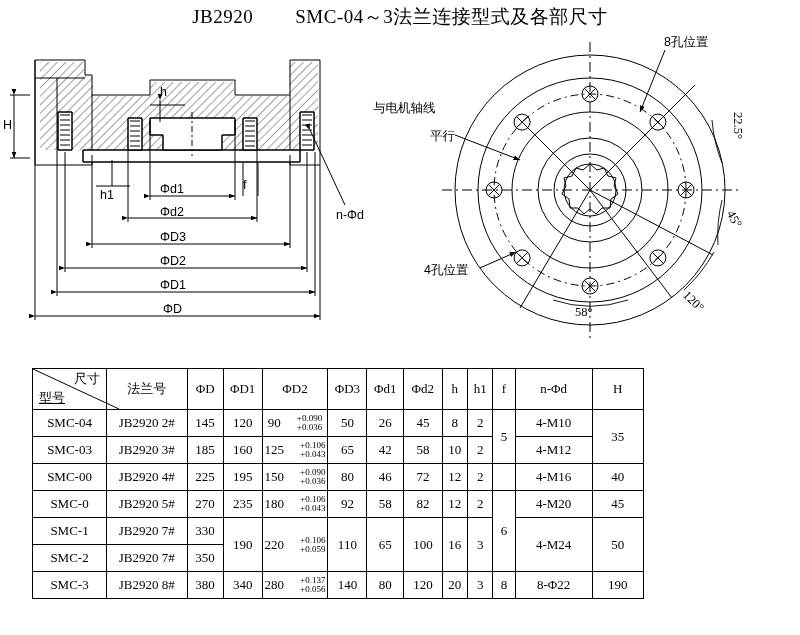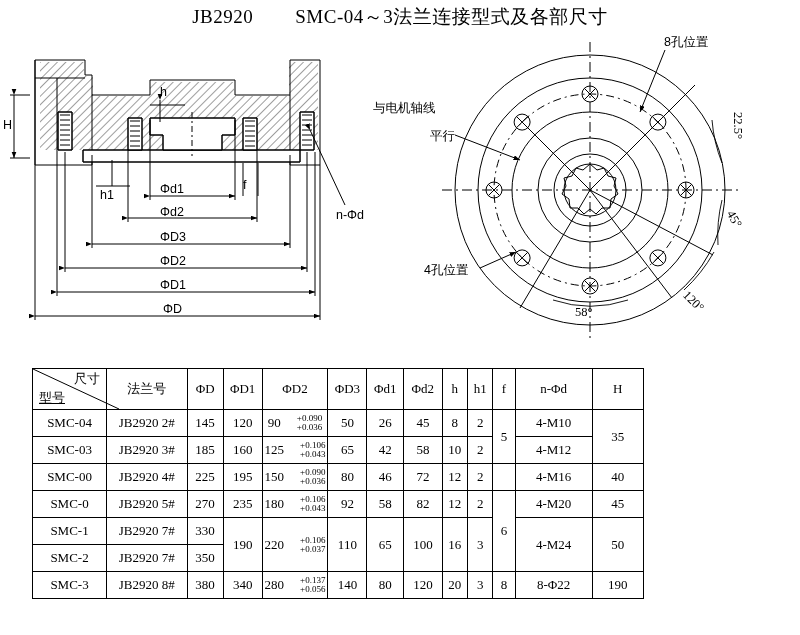--- a/index.html
+++ b/index.html
@@ -315,21 +315,21 @@
           <td rowspan="3">6</td>
           <td>4-M20</td>
           <td>45</td>
         </tr>
 
         <tr>
           <td>SMC-1</td>
           <td>JB2920 7#</td>
           <td>330</td>
           <td rowspan="2">190</td>
-          <td rowspan="2"><span class="val">220</span><span class="frac"><span style="display:block">+0.106</span><span style="display:block">+0.037</span></span></td>
+          <td rowspan="2"><span class="val">220</span><span class="frac"><span style="display:block">+0.106</span><span style="display:block">+0.059</span></span></td>
           <td rowspan="2">110</td>
           <td rowspan="2">65</td>
           <td rowspan="2">100</td>
           <td rowspan="2">16</td>
           <td rowspan="2">3</td>
           <td rowspan="2">4-M24</td>
           <td rowspan="2">50</td>
         </tr>
 
         <tr>

